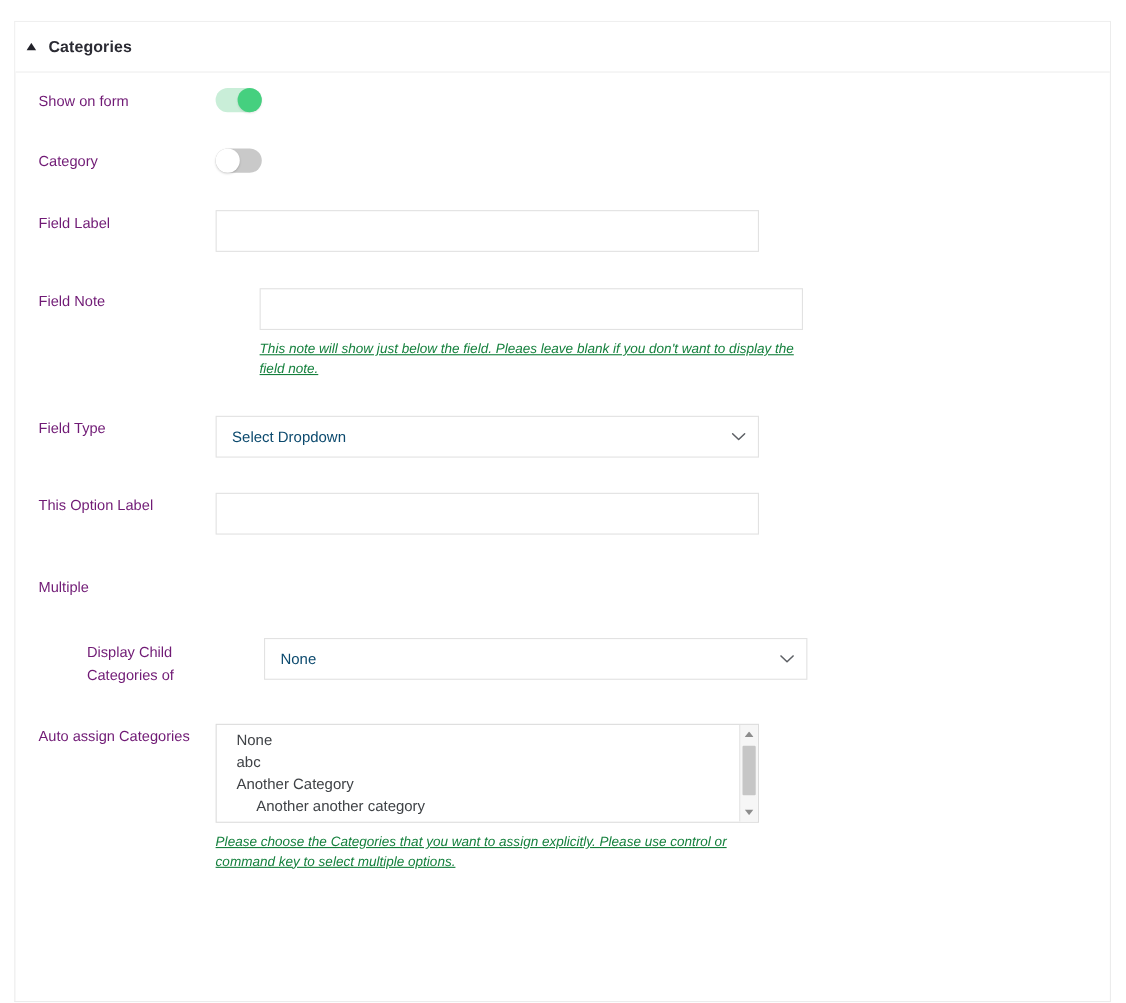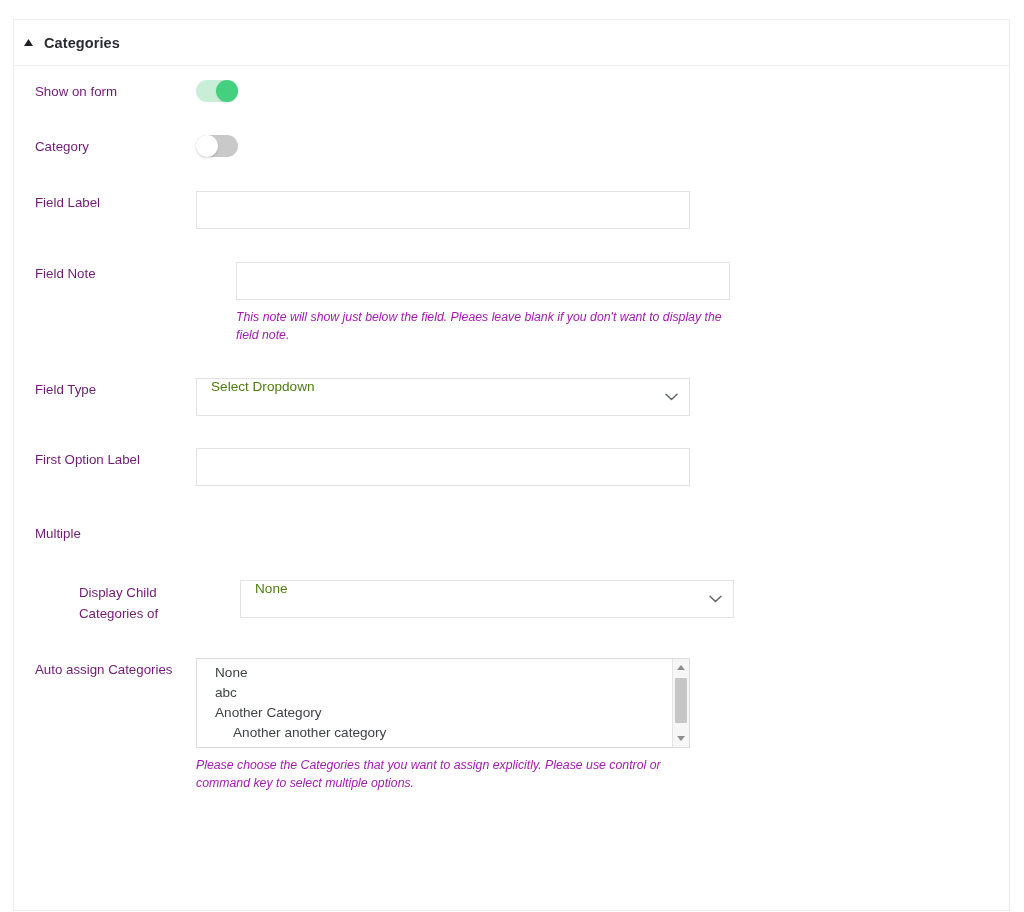--- a/index.html
+++ b/index.html
@@ -145,43 +145,44 @@
     width: 494px;
     height: 38px;
   }
   .select-box {
     width: 494px;
     height: 38px;
     background: #ffffff;
     border: 1px solid #e2e2e2;
     box-sizing: border-box;
     display: flex;
-    align-items: flex-start;
+    align-items: center;
     padding: 0 14px;
     font-size: 13.6px;
-    color: #4d7c0f;
+    color: #0c4a6e;
     cursor: pointer;
   }
   .select-chevron {
     position: absolute;
     right: 12px;
     top: 50%;
     transform: translateY(-50%);
     pointer-events: none;
     display: flex;
   }
 
   
   .help-text {
     width: 492px;
     margin-top: 9px;
     font-size: 12.3px;
     font-style: italic;
-    color: #a21caf;
+    color: #15803d;
     line-height: 17.5px;
+    text-decoration: underline;
   }
 
   
   .listbox {
     position: relative;
     width: 494px;
     height: 90px;
     background: #ffffff;
     border: 1px solid #dcdcdc;
     box-sizing: border-box;
@@ -298,21 +299,21 @@
           <span class="select-chevron">
             <svg width="13" height="8" viewBox="0 0 13 8">
                 <path d="M1 1.3 L6.5 6.6 L12 1.3" fill="none" stroke="#5d6065" stroke-width="1.4" stroke-linecap="round" stroke-linejoin="round"></path>
               </svg>
           </span>
         </div>
       </div>
     </div>
 
     <div class="row r-firstopt">
-      <div class="row-label">First Option Label</div>
+      <div class="row-label">This Option Label</div>
       <div class="row-control">
         <input class="text-input" type="text" placeholder="" style="">
       </div>
     </div>
 
     <div class="row r-multiple">
       <div class="row-label">Multiple</div>
     </div>
 
     <div class="row r-childcat">

